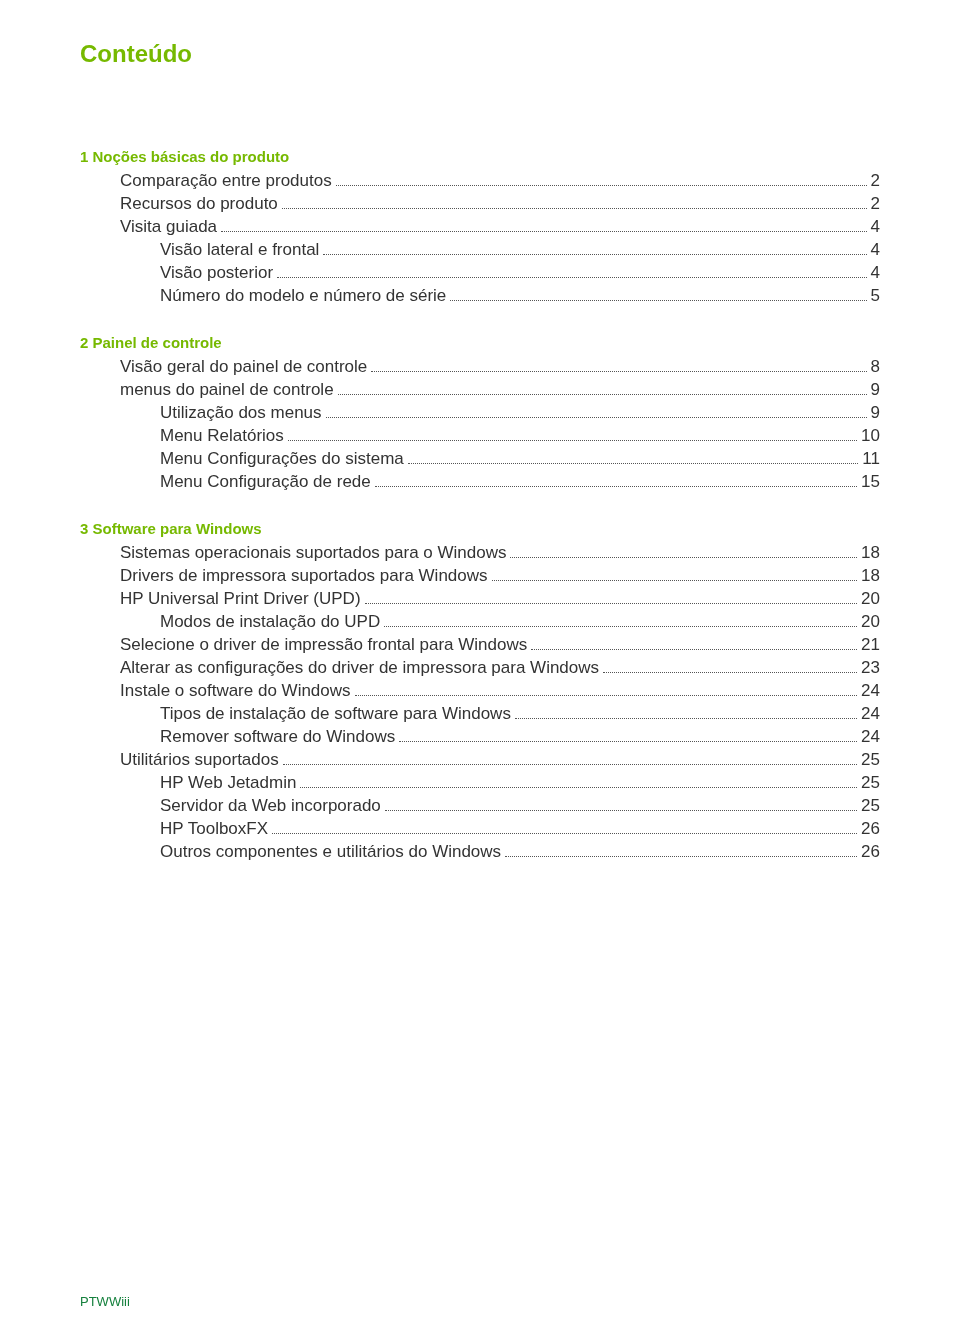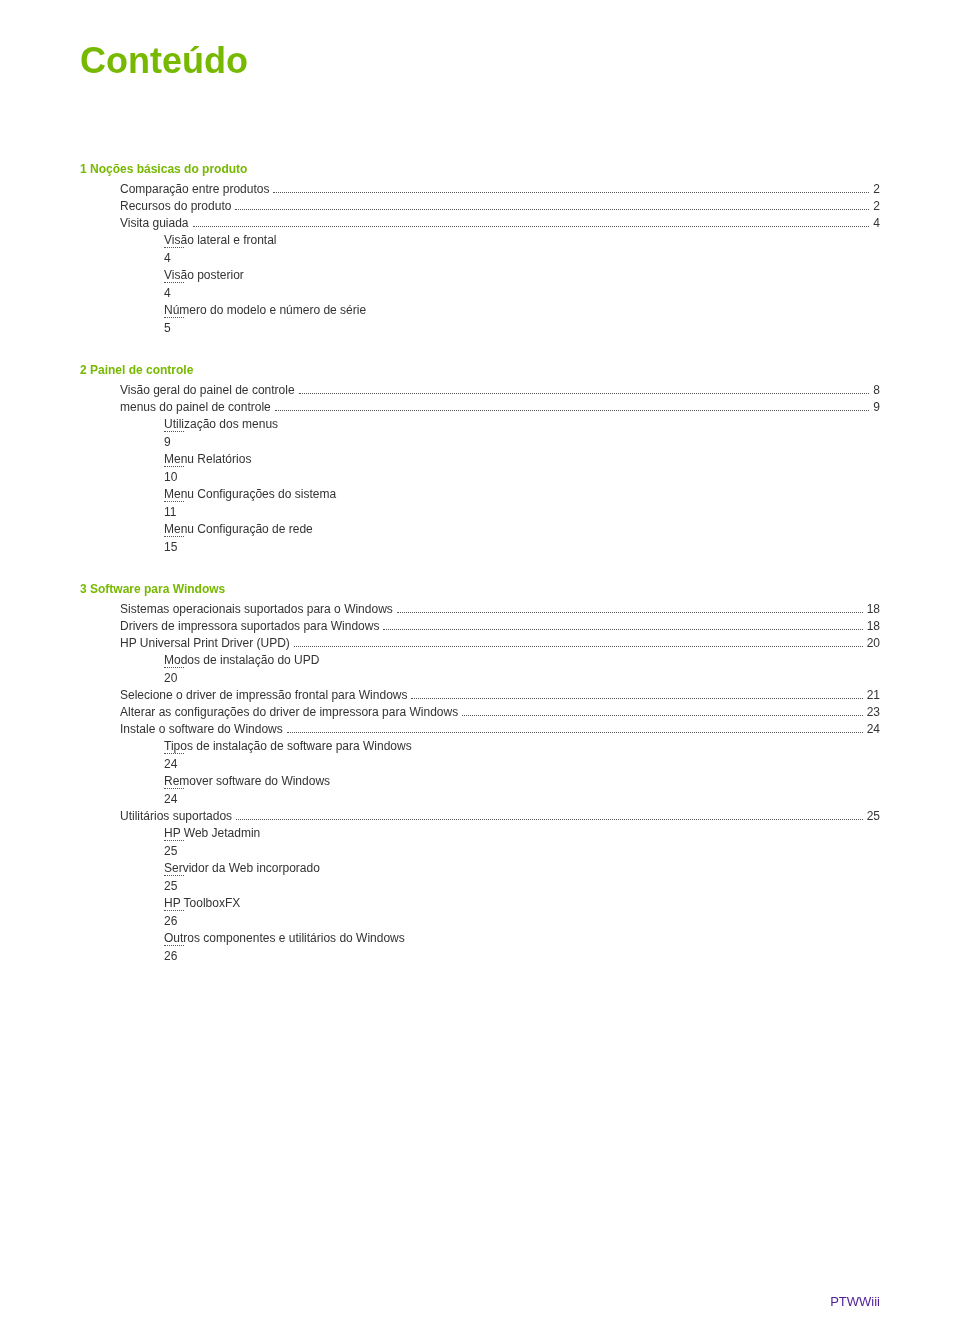--- a/index.html
+++ b/index.html
@@ -13,52 +13,51 @@
       font-family: Arial, Helvetica, sans-serif;
       font-size: 14px;
       color: #333333;
       width: 960px;
       min-height: 1339px;
       padding: 40px 80px 60px 80px;
       position: relative;
     }
 
     .page-title {
-      font-size: 36px;
+      font-size: 24px;
       font-weight: bold;
       color: #76b900;
       margin-bottom: 80px;
     }
 
     .toc-section {
       margin-bottom: 28px;
     }
 
     .section-heading {
-      font-size: 12px;
+      font-size: 15px;
       font-weight: bold;
       color: #76b900;
       margin-bottom: 6px;
     }
 
     .toc-entry {
       display: flex;
       align-items: baseline;
       margin-bottom: 3px;
-      font-size: 12px;
+      font-size: 17px;
       color: #333;
     }
 
     .toc-entry.indented-1 {
       padding-left: 40px;
     }
 
     .toc-entry.indented-2 {
       padding-left: 80px;
-      flex-direction: column;
     }
 
     .toc-label {
       flex: 0 0 auto;
       white-space: nowrap;
     }
 
     .toc-dots {
       flex: 1 1 auto;
       border-bottom: 1px dotted #555;
@@ -70,23 +69,23 @@
       flex: 0 0 auto;
       white-space: nowrap;
     }
 
     .footer {
       position: absolute;
       bottom: 30px;
       left: 80px;
       right: 80px;
       display: flex;
-      justify-content: flex-end;
+      justify-content: flex-start;
       font-size: 13px;
-      color: #4c1d95;
+      color: #15803d;
     }
   </style>
 </head>
 <body>
 
 <h1 class="page-title">Conteúdo</h1>
 
 <div id="toc-container">
     <div class="toc-section">
       <div class="section-heading">1  Noções básicas do produto</div>

